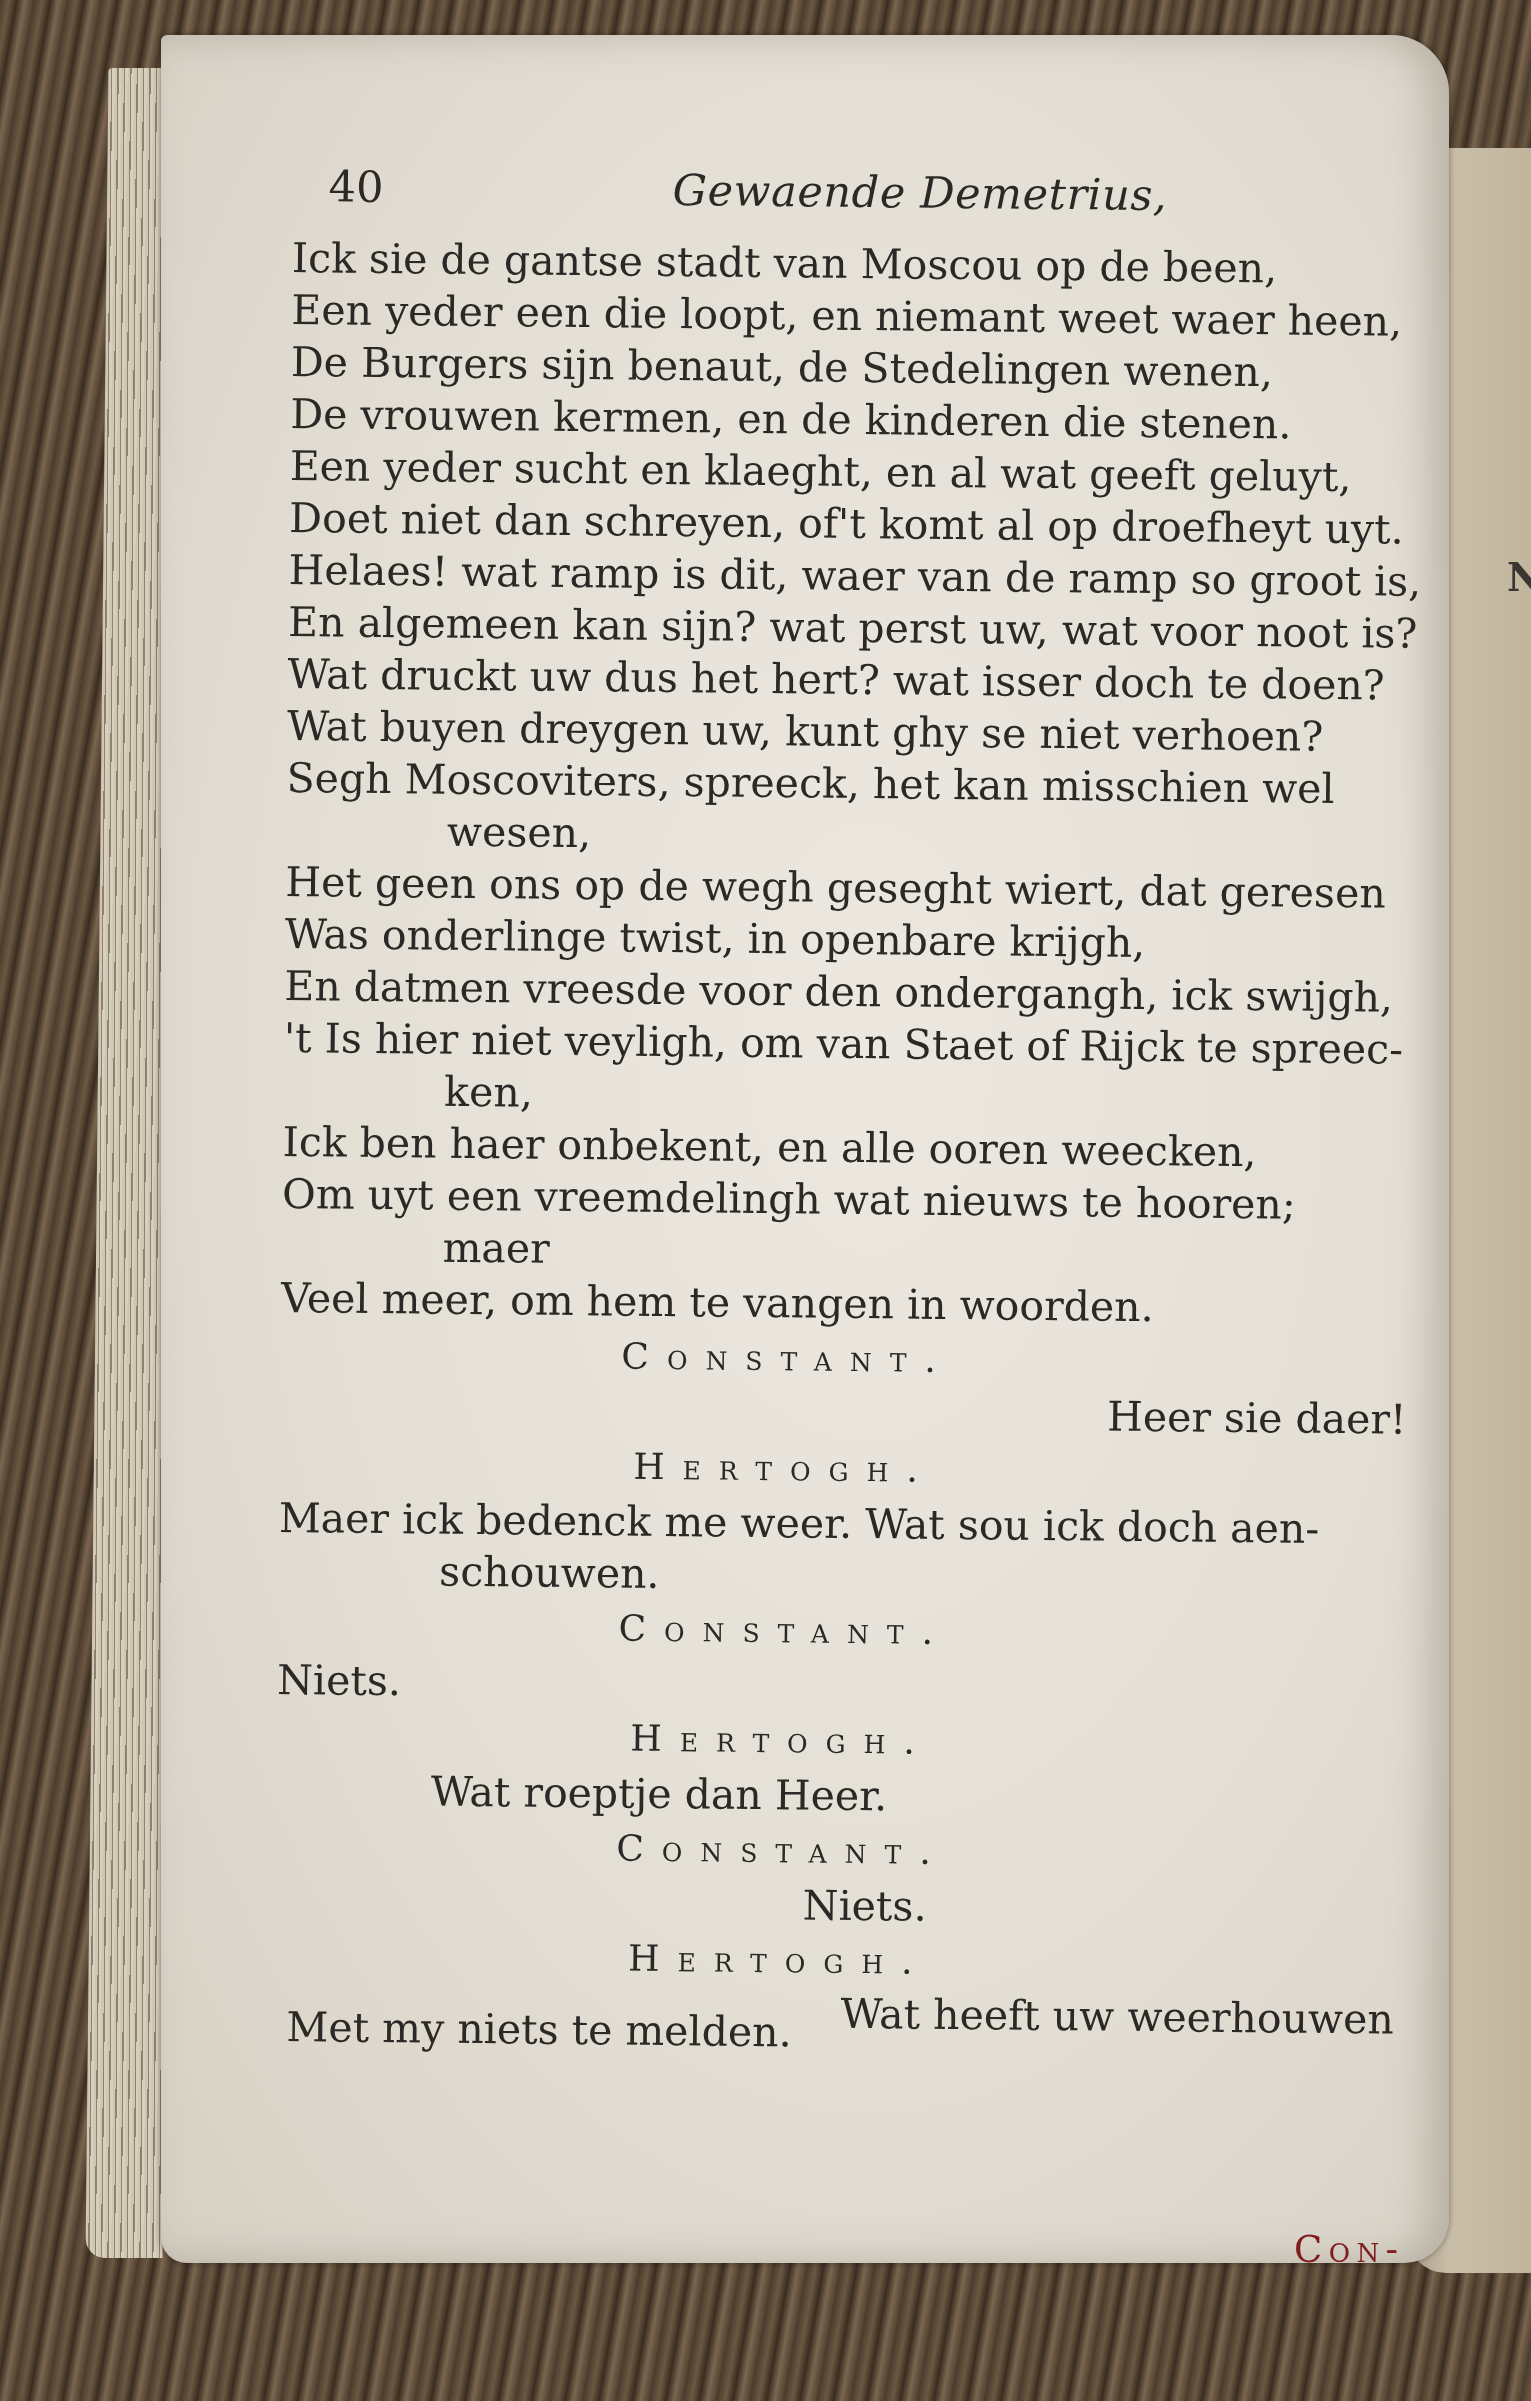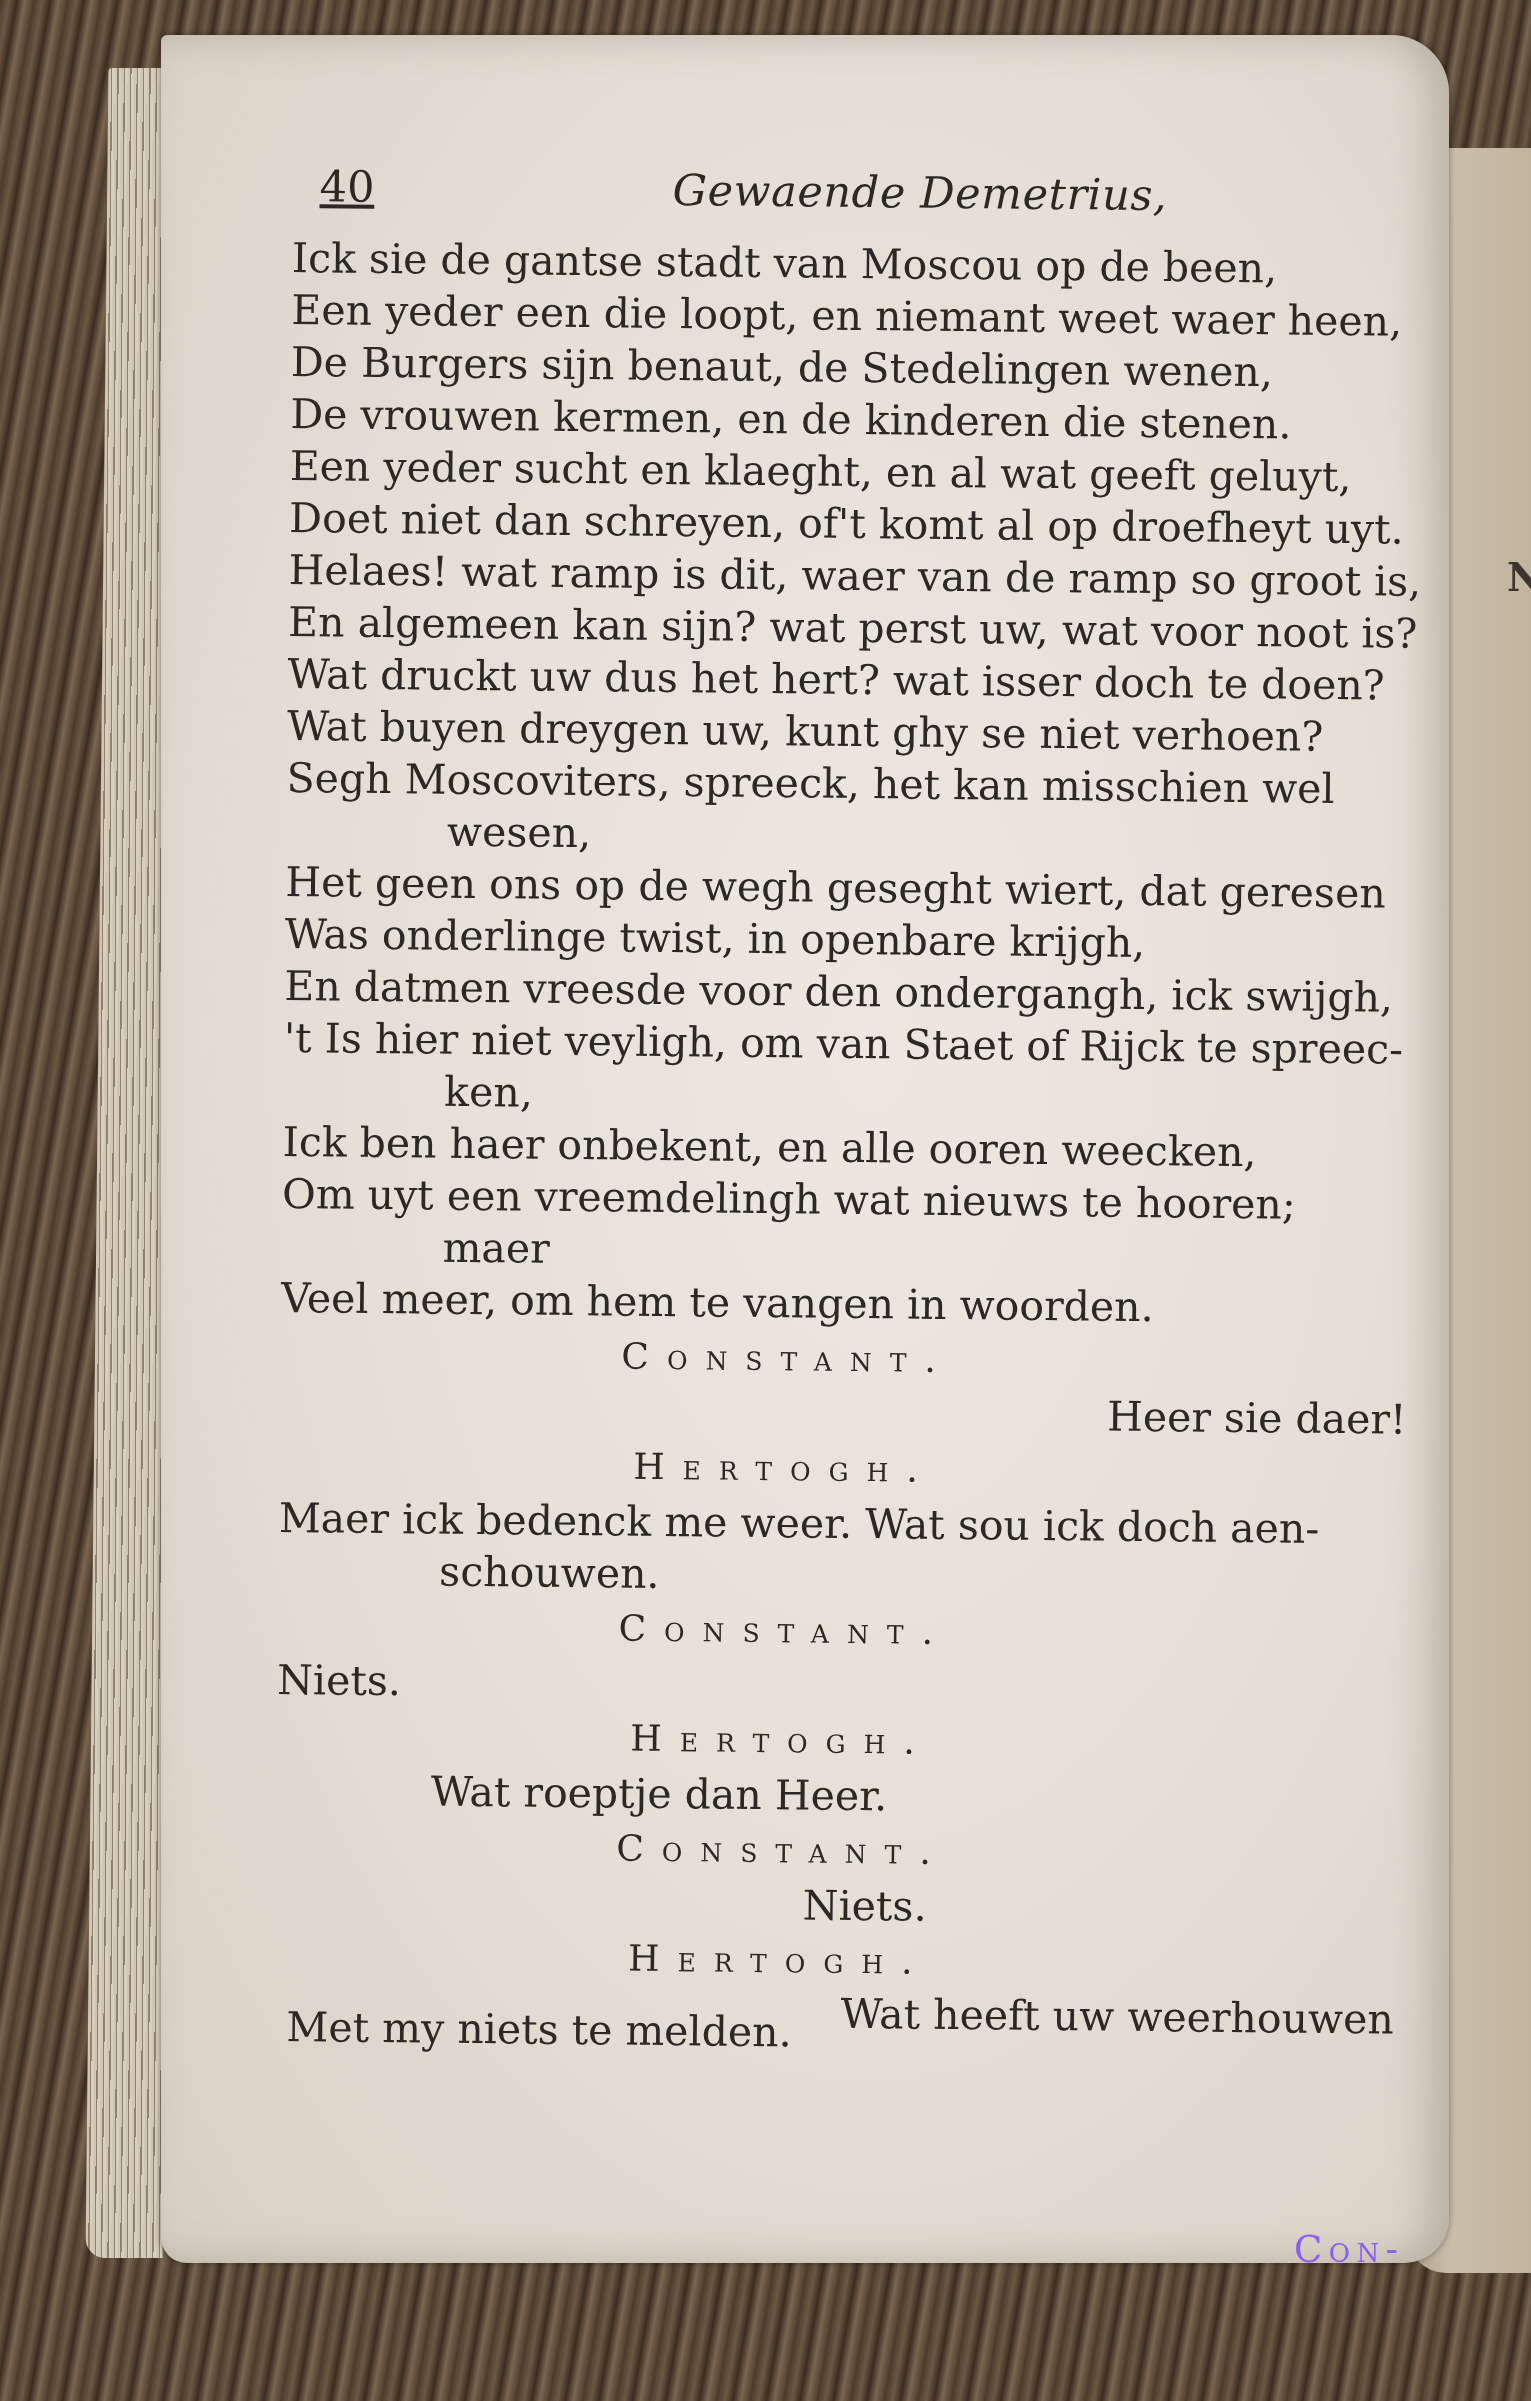--- a/index.html
+++ b/index.html
@@ -25,36 +25,36 @@
     position:absolute; left:1407px; top:148px; width:142px; height:2125px;
     background: linear-gradient(90deg, #a89c84 0%, #c9bea8 30%, #bfb39b 100%);
     border-radius:0 0 0 39px;
   }
   .facing-glyph { position:absolute; left:1507px; top:554px; font-size:39px; color:#3a3530; font-weight:bold; }
   .text-block {
     position:absolute; left:293px; top:161px; width:1133px;
     color:#2b2825; transform: rotate(0.6deg); transform-origin: left top;
   }
   .running-head { position:relative; height:71px; font-size:43px; }
-  .page-number { position:absolute; left:27px; top:0;text-decoration:underline; }
+  .page-number { position:absolute; left:36px; top:0; }
   .running-title { position:absolute; left:380px; top:0; font-style:italic; letter-spacing:0.6px; }
   .line { font-size:41px; line-height:52px; white-space:nowrap; }
   .line.indent { padding-left:161px; }
   .speaker {
     font-size:36px; letter-spacing:18px; line-height:58px; font-variant:small-caps;
   }
   .speaker.constant { padding-left:341px; }
   .speaker.hertogh { padding-left:354px; }
   .line.right { text-align:right; padding-right:6.4px; }
   .line.mid { padding-left:528px; }
   .line.indent2 { padding-left:161px; }
   .split-row { position:relative; height:71px; }
   .split-row .right-part { position:absolute; left:567px; top:0; font-size:41px; }
   .split-row .left-part { position:absolute; left:13px; top:19.3px; font-size:41px; }
-  .catchword { position:absolute; left:1294px; top:2228px; font-size:37px; letter-spacing:6.4px; color:#8b5cf6; font-variant:small-caps; }
+  .catchword { position:absolute; left:1294px; top:2228px; font-size:37px; letter-spacing:6.4px; color:#7f1d1d; font-variant:small-caps; }
 </style>
 </head>
 <body>
 
 <div class="page-stack"></div>
 <div class="facing-page"></div>
 <div class="facing-glyph">N</div>
 <div class="page"></div>
 
 <div class="text-block">

